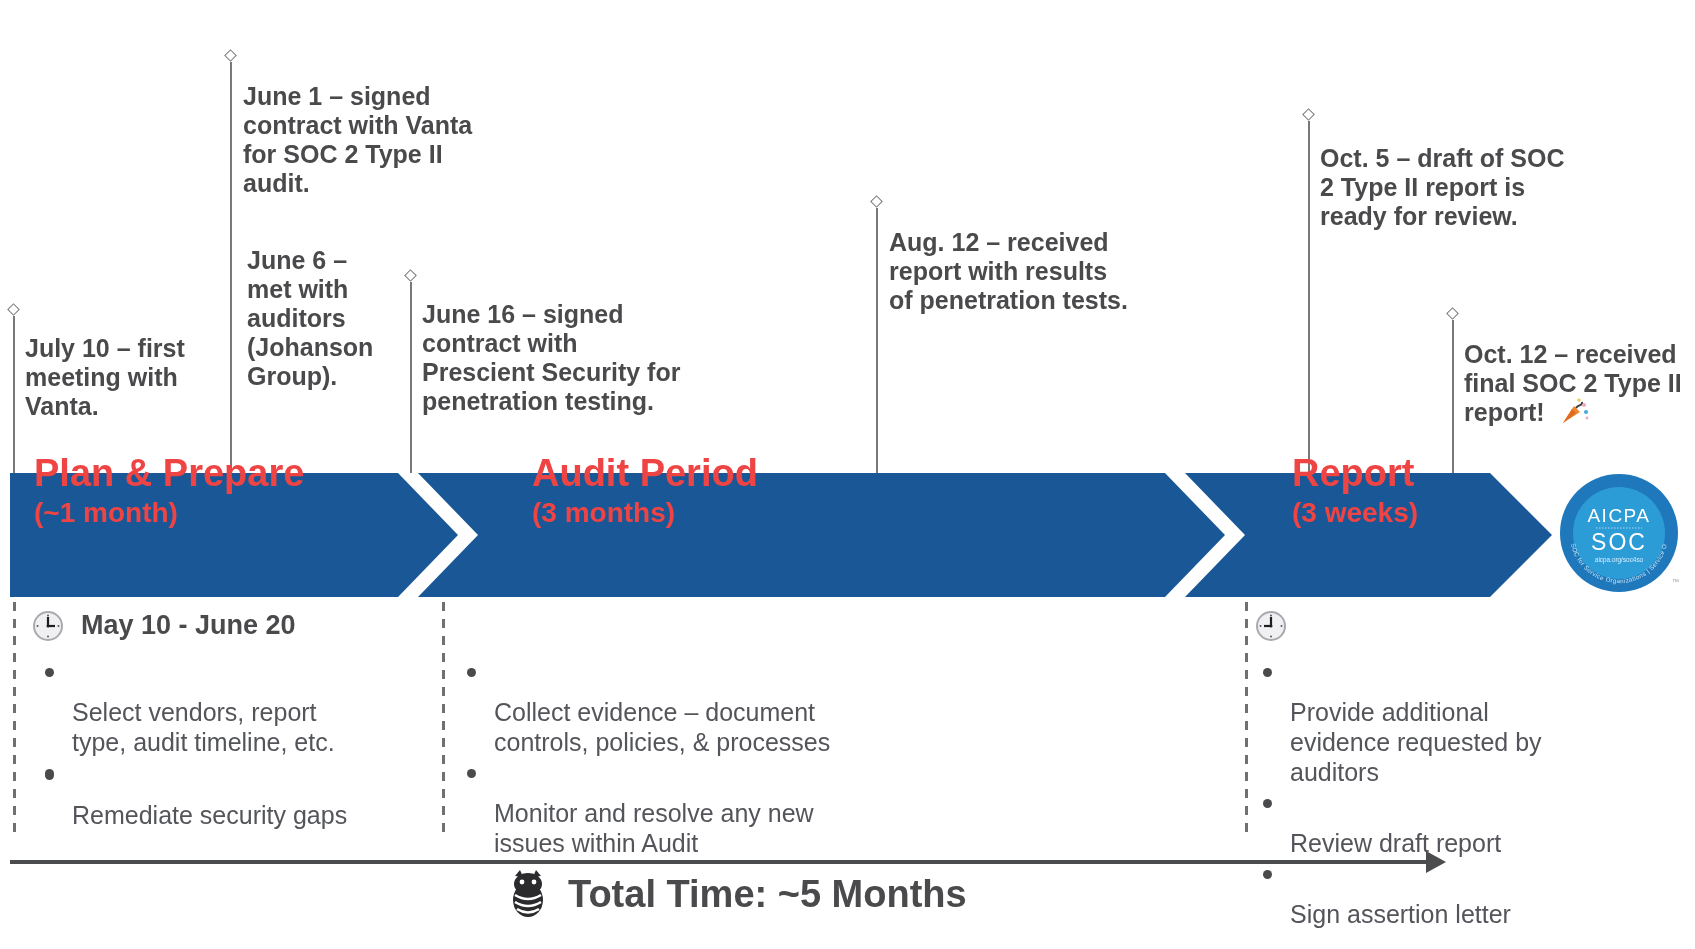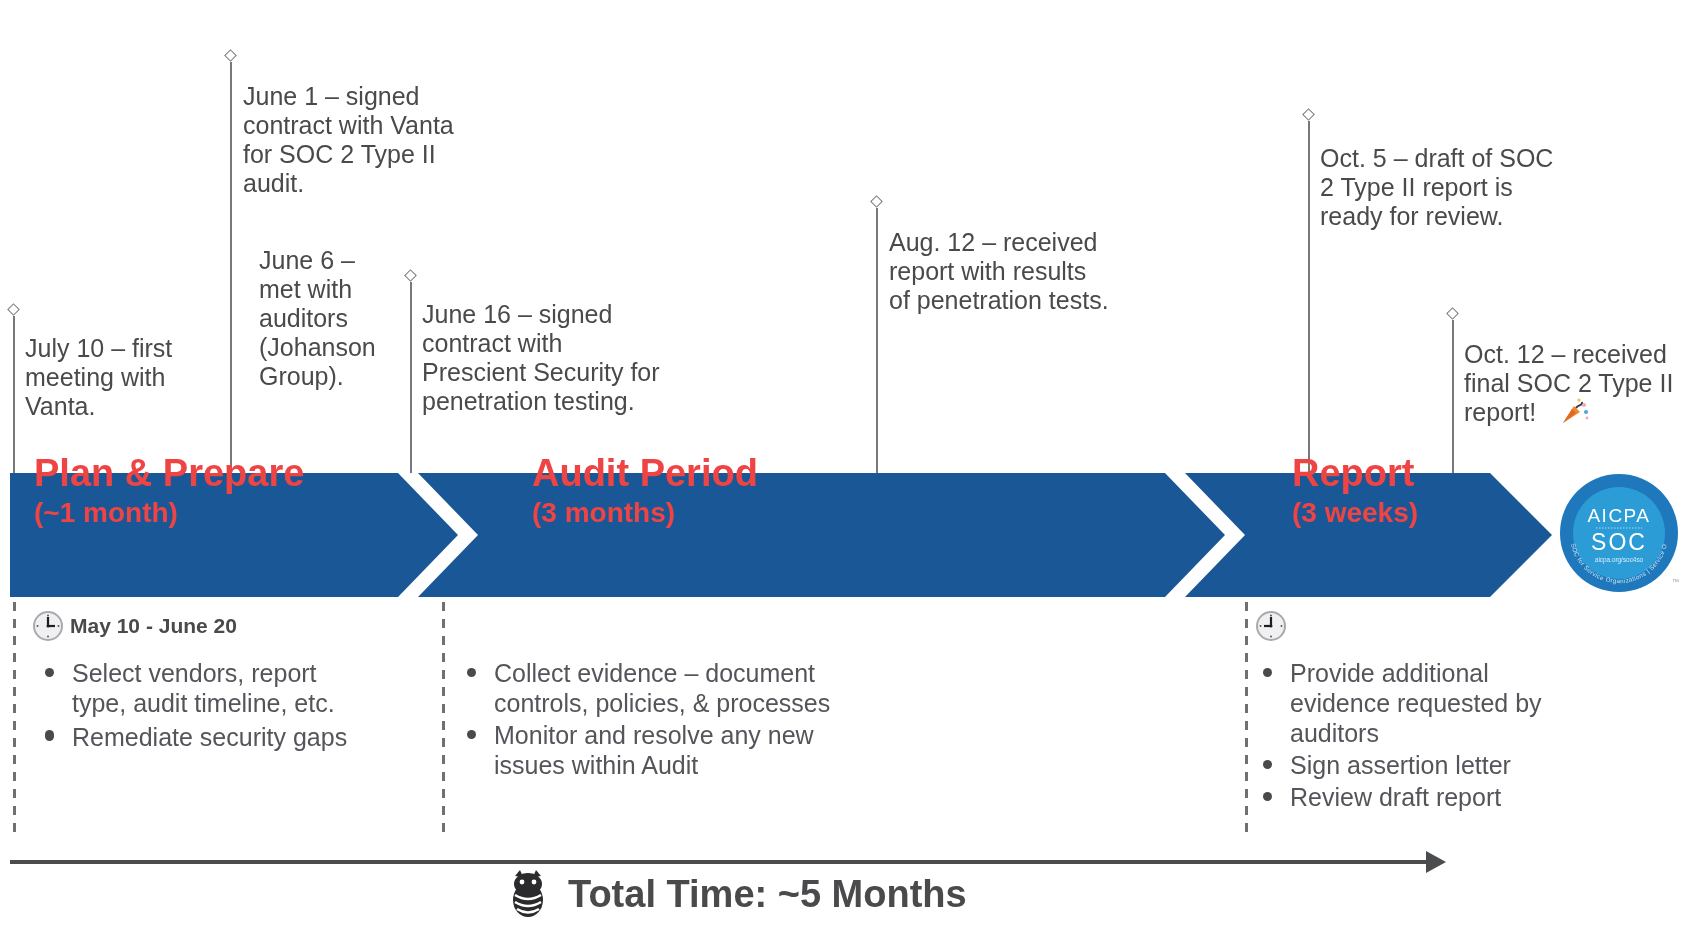--- a/index.html
+++ b/index.html
@@ -2,37 +2,37 @@
 <html><head>
 <meta charset="utf-8">
 <style>
   html,body{margin:0;padding:0;background:#fff;}
   .canvas{position:relative;width:1695px;height:949px;background:#fff;overflow:hidden;
           font-family:"Liberation Sans","DejaVu Sans",sans-serif;}
   
   .mline{position:absolute;width:2px;background:#77787B;}
   .dia{position:absolute;left:-4px;top:-11px;width:7px;height:7px;border:1.5px solid #77787B;
        background:#fff;transform:rotate(45deg);}
-  .mtext{position:absolute;white-space:pre-line;font-size:25px;line-height:29px;font-weight:400;color:#4A4A4C;}
+  .mtext{position:absolute;white-space:pre-line;font-size:25px;line-height:29px;font-weight:700;color:#4A4A4C;}
   
   .band-svg{position:absolute;left:0;top:0;}
   .band-poly{fill:#1A5796;}
   .phase-label{position:absolute;top:451px;color:#ef4444;}
   .pt{font-size:38px;font-weight:700;line-height:44px;}
   .ps{font-size:28px;font-weight:700;line-height:36px;}
   
   .dash{position:absolute;top:602px;height:236px;width:3px;
         background:repeating-linear-gradient(180deg,#6F7072 0 9px,transparent 9px 17px);}
-  .sec-head{position:absolute;top:610px;display:flex;align-items:center;gap:6px;
-            font-size:21px;font-weight:700;color:#4A4A4C;}
+  .sec-head{position:absolute;top:610px;display:flex;gap:17px;
+            font-size:27px;font-weight:700;color:#4A4A4C;}
   .sec-list{position:absolute;top:658px;display:flex;flex-direction:column;gap:2px;}
   .li{display:flex;font-size:25px;line-height:30px;color:#54555A;}
   .dot{flex:0 0 32px;position:relative;}
   .dot::after{content:"";position:absolute;left:5px;top:10px;width:9px;height:9px;border-radius:50%;background:#4A4A4C;}
-  .task{white-space:pre-line;}
+  .task{white-space:pre-line;margin-top:39px;}
   
   .haxis{position:absolute;left:10px;top:860px;width:1418px;height:4px;background:#4B4C4E;}
   .haxis-head{position:absolute;left:1426px;top:851px;width:0;height:0;
               border-left:20px solid #4B4C4E;border-top:11px solid transparent;border-bottom:11px solid transparent;}
   .total{position:absolute;left:510px;top:870px;display:flex;align-items:center;gap:22px;
          font-size:38px;font-weight:700;color:#4A4A4C;}
   .badge{position:absolute;left:1558px;top:472px;}
   .popper{position:absolute;left:1560px;top:396px;}
 </style>
 </head>
@@ -65,21 +65,21 @@
       <span class="dia"></span>
     </div>
 
   <div class="mtext" style="left:25px;top:334px;width:185px">July 10 – first
 meeting with
 Vanta.</div>
   <div class="mtext" style="left:243px;top:82px;width:265px">June 1 – signed
 contract with Vanta
 for SOC 2 Type II
 audit.</div>
-  <div class="mtext" style="left:259px;top:246px;width:165px">June 6 –
+  <div class="mtext" style="left:247px;top:246px;width:165px">June 6 –
 met with
 auditors
 (Johanson
 Group).</div>
   <div class="mtext" style="left:422px;top:300px;width:295px">June 16 – signed
 contract with
 Prescient Security for
 penetration testing.</div>
   <div class="mtext" style="left:889px;top:228px;width:265px">Aug. 12 – received
 report with results
@@ -189,25 +189,25 @@
   </div>
   <div class="sec-list" style="left:1258px;width:340px">
     <div class="li">
         <span class="dot"></span>
         <span class="task">Provide additional
 evidence requested by
 auditors</span>
       </div>
     <div class="li">
         <span class="dot"></span>
+        <span class="task">Review draft report</span>
+      </div>
+    <div class="li">
+        <span class="dot"></span>
         <span class="task">Sign assertion letter</span>
-      </div>
-    <div class="li">
-        <span class="dot"></span>
-        <span class="task">Review draft report</span>
       </div>
   </div>
 
   <div class="haxis"></div>
   <div class="haxis-head"></div>
   <div class="total">
     <svg width="36" height="48" viewBox="0 0 36 48">
       <polygon points="5,6 10,0 13,7" fill="#2B2B2D"></polygon>
       <polygon points="31,6 26,0 23,7" fill="#2B2B2D"></polygon>
       <ellipse cx="18" cy="14" rx="14" ry="11" fill="#2B2B2D"></ellipse>

